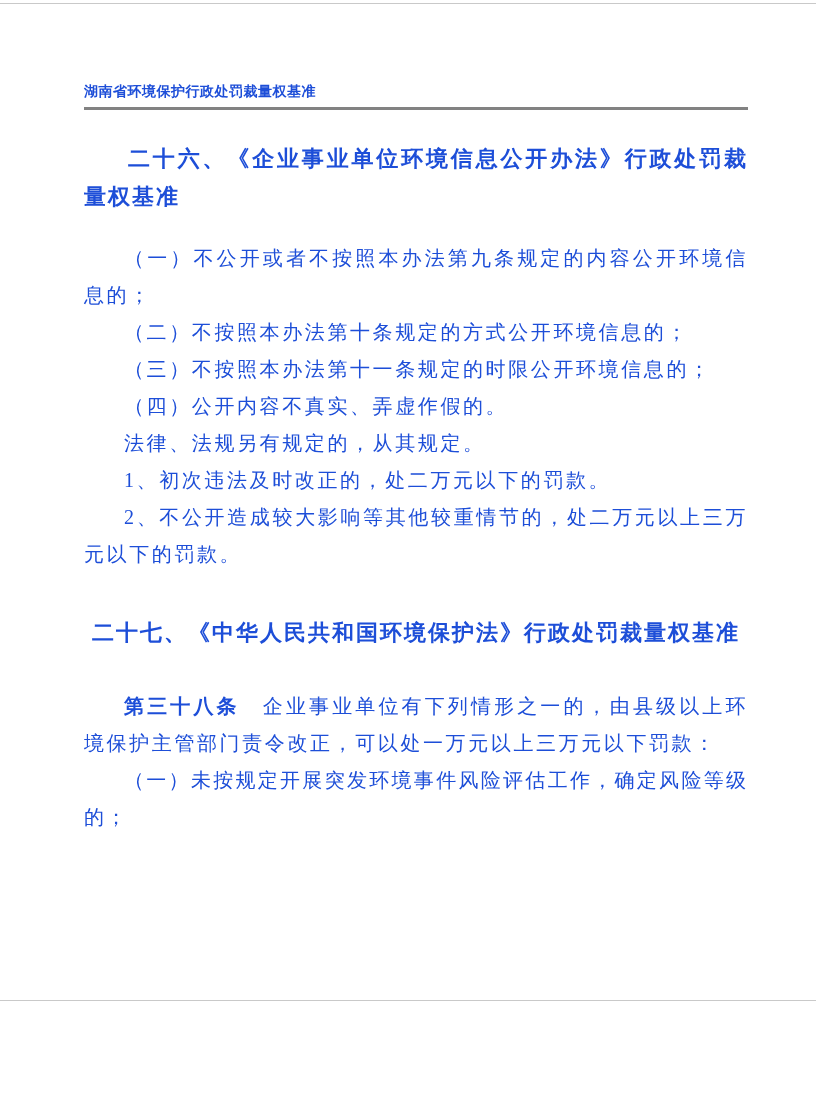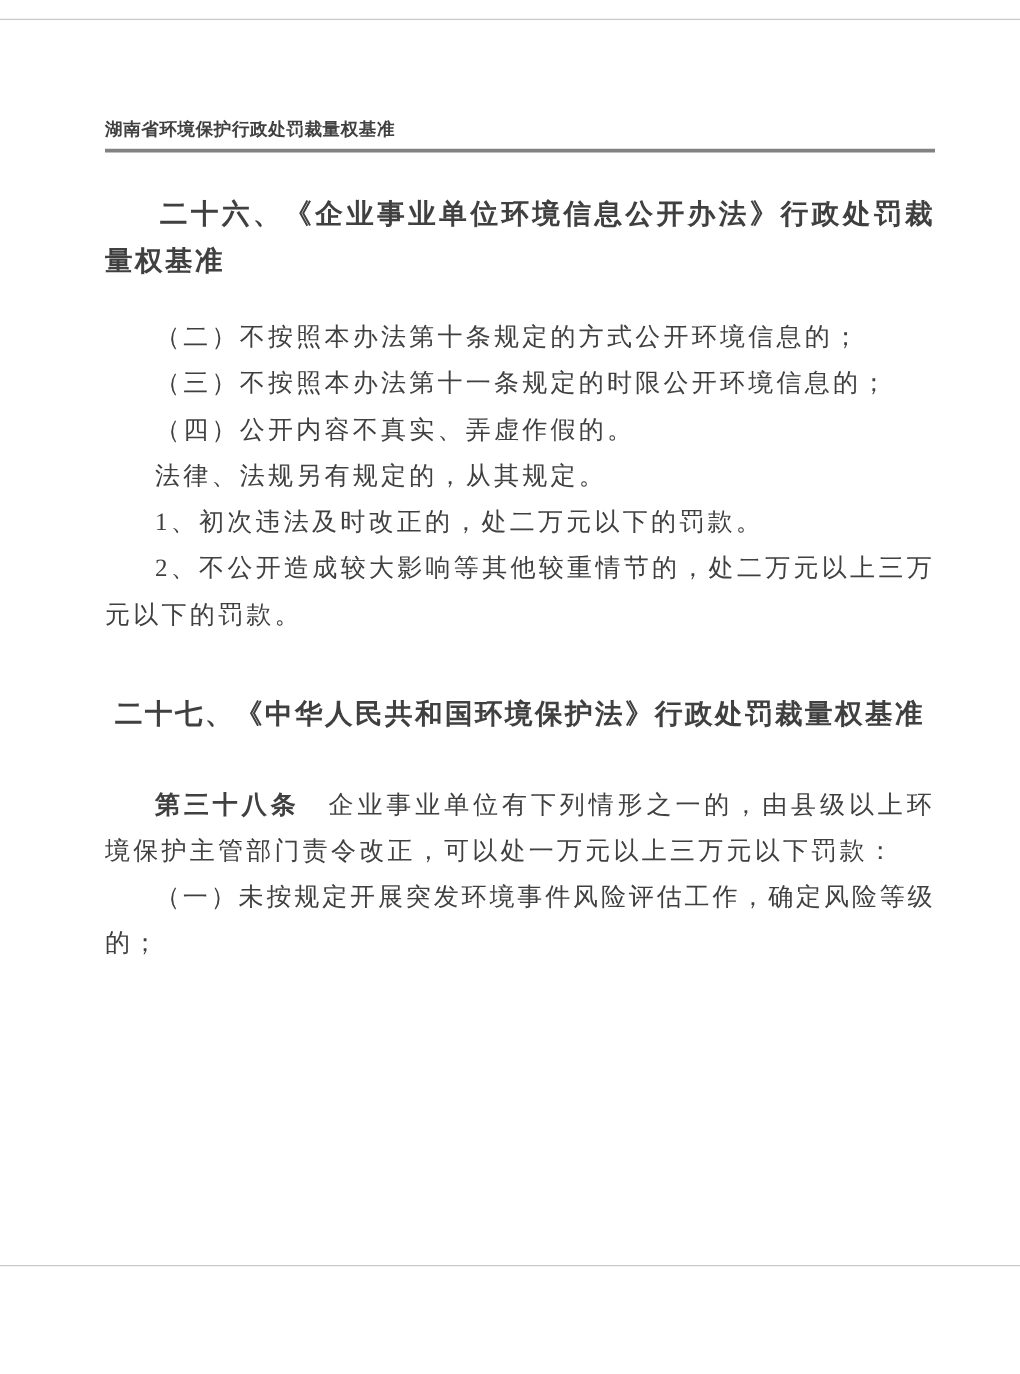--- a/index.html
+++ b/index.html
@@ -4,23 +4,23 @@
 <style>
   html, body {
     margin: 0;
     padding: 0;
     background: #ffffff;
   }
   .page {
     position: relative;
     width: 816px;
     height: 996px;
-    margin: 16px auto;
+    margin: 4px auto;
     background: #ffffff;
-    color: #404040;
+    color: #1d4ed8;
     outline: 1px solid #c9c9c9;
     overflow: hidden;
   }
 
   
   .running-header {
     position: absolute;
     left: 84px;
     top: 78px;
     width: 664px;
@@ -111,20 +111,21 @@
   <header class="running-header">
     <div class="running-header-text">湖南省环境保护行政处罚裁量权基准</div>
   </header>
   <div class="header-rule"></div>
 
   <main class="content">
 
     <h1 class="section-heading indented">二十六、《企业事业单位环境信息公开办法》行政处罚裁量权基准</h1>
 
     <div class="para-list first">
+        <p class="para"><span>（一）不公开或者不按照本办法第九条规定的内容公开环境信息的；</span></p>
         <p class="para"><span>（二）不按照本办法第十条规定的方式公开环境信息的；</span></p>
         <p class="para"><span>（三）不按照本办法第十一条规定的时限公开环境信息的；</span></p>
         <p class="para"><span>（四）公开内容不真实、弄虚作假的。</span></p>
         <p class="para"><span>法律、法规另有规定的，从其规定。</span></p>
         <p class="para"><span>1、初次违法及时改正的，处二万元以下的罚款。</span></p>
         <p class="para"><span>2、不公开造成较大影响等其他较重情节的，处二万元以上三万元以下的罚款。</span></p>
       </div>
 
     <h2 class="section-heading centered">二十七、《中华人民共和国环境保护法》行政处罚裁量权基准</h2>
 

